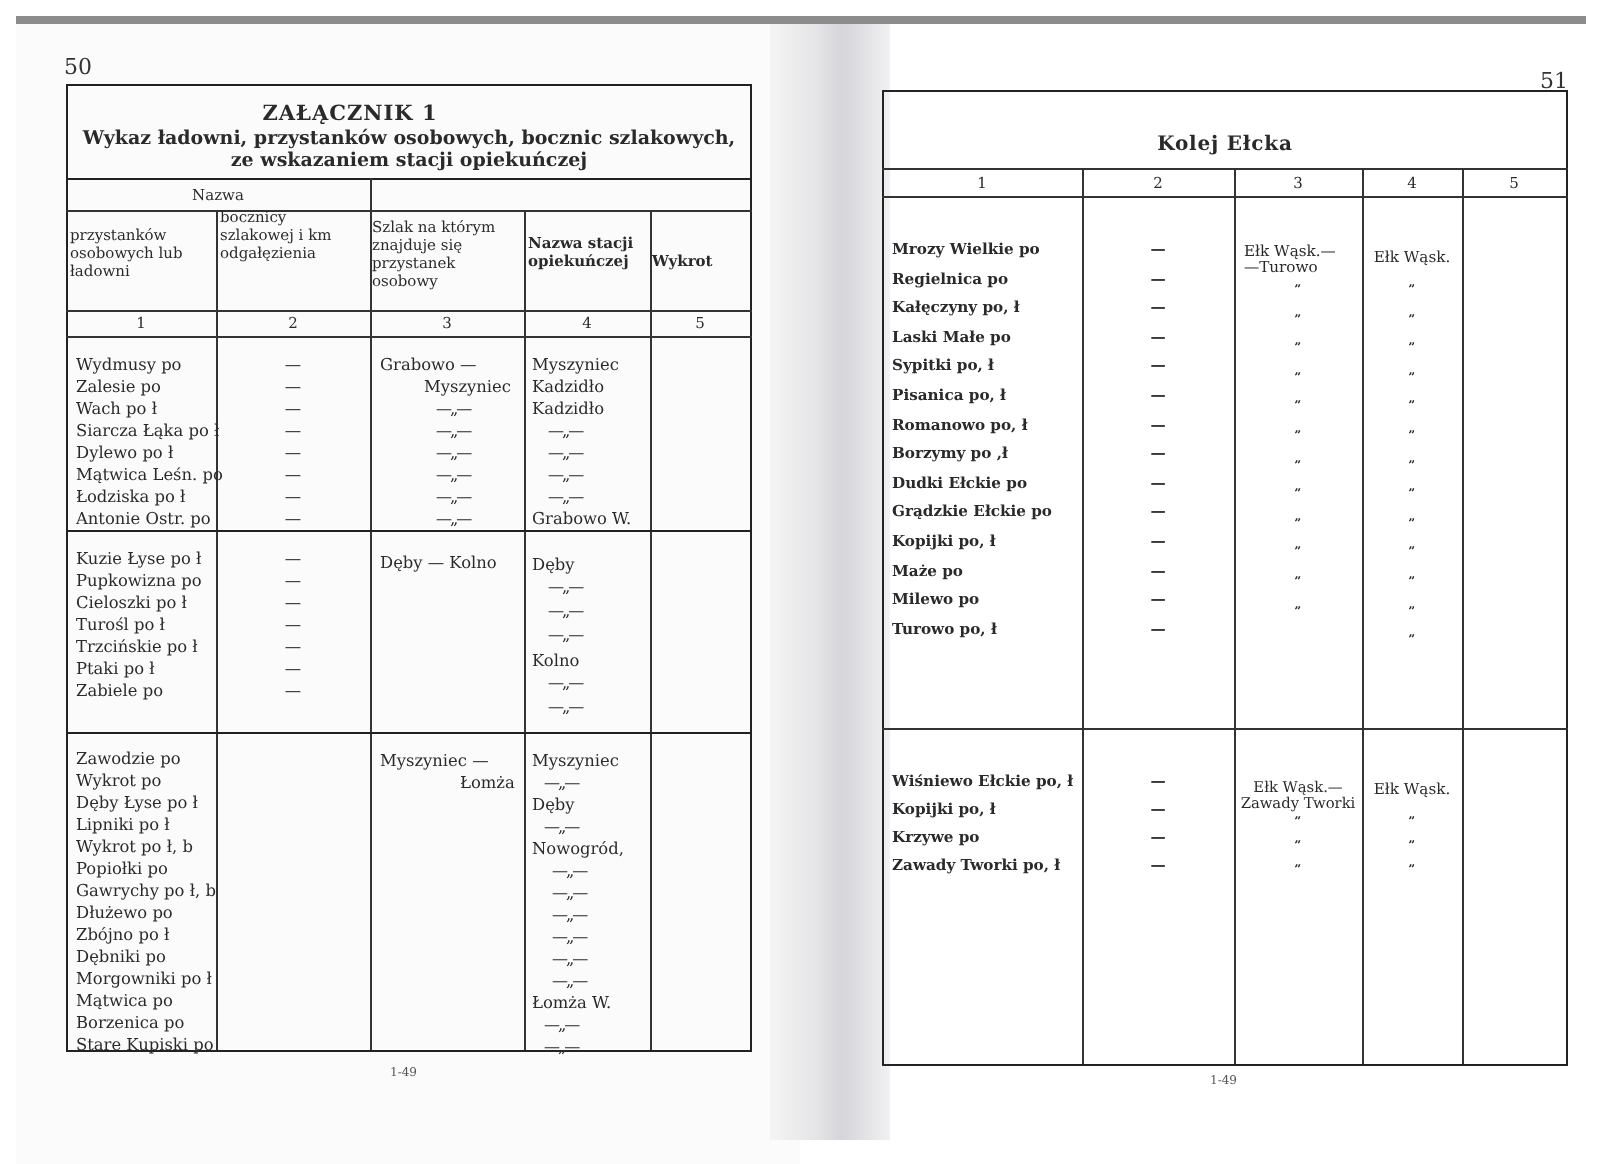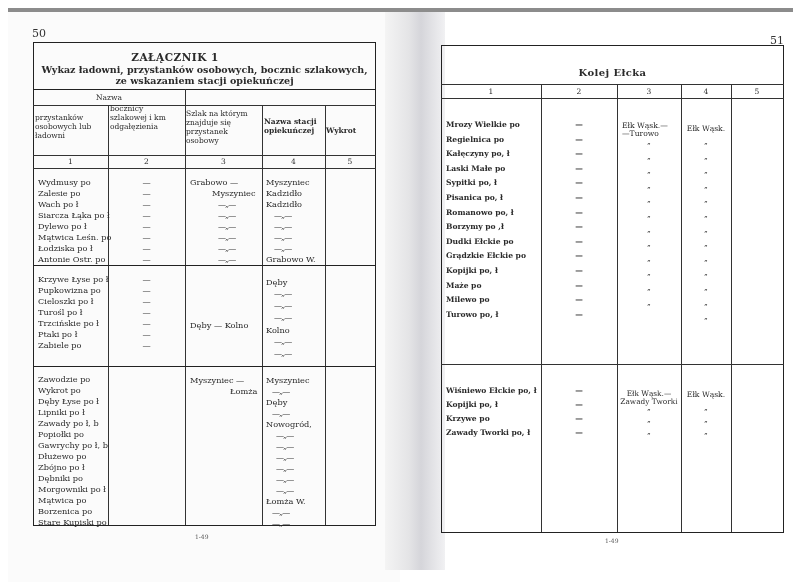--- a/index.html
+++ b/index.html
@@ -114,56 +114,56 @@
   <div>Kadzidło</div>
   <div>Kadzidło</div>
   <div class="ditto" style="padding-left:8px;">—„—</div>
   <div class="ditto" style="padding-left:8px;">—„—</div>
   <div class="ditto" style="padding-left:8px;">—„—</div>
   <div class="ditto" style="padding-left:8px;">—„—</div>
   <div>Grabowo W.</div>
 </div>
 
 <div class="list" style="left:38px;top:274px;">
-  <div>Krzywe Łyse po ł</div>
+  <div>Kuzie Łyse po ł</div>
   <div>Pupkowizna po</div>
   <div>Cieloszki po ł</div>
   <div>Turośl po ł</div>
   <div>Trzcińskie po ł</div>
   <div>Ptaki po ł</div>
   <div>Zabiele po</div>
 </div>
 <div class="list c" style="left:108px;top:274px;width:77px;">
   <div>—</div>
   <div>—</div>
   <div>—</div>
   <div>—</div>
   <div>—</div>
   <div>—</div>
   <div>—</div>
 </div>
-<div class="list" style="left:190px;top:276px;margin-top:44px;">
+<div class="list" style="left:190px;top:276px;">
   <div>Dęby — Kolno</div>
 </div>
 <div class="list" style="left:266px;top:276px;line-height:12px;">
   <div>Dęby</div>
   <div class="ditto" style="padding-left:8px;">—„—</div>
   <div class="ditto" style="padding-left:8px;">—„—</div>
   <div class="ditto" style="padding-left:8px;">—„—</div>
   <div>Kolno</div>
   <div class="ditto" style="padding-left:8px;">—„—</div>
   <div class="ditto" style="padding-left:8px;">—„—</div>
 </div>
 
 <div class="list" style="left:38px;top:374px;">
   <div>Zawodzie po</div>
   <div>Wykrot po</div>
   <div>Dęby Łyse po ł</div>
   <div>Lipniki po ł</div>
-  <div>Zawady po ł, b</div>
+  <div>Wykrot po ł, b</div>
   <div>Popiołki po</div>
   <div>Gawrychy po ł, b</div>
   <div>Dłużewo po</div>
   <div>Zbójno po ł</div>
   <div>Dębniki po</div>
   <div>Morgowniki po ł</div>
   <div>Mątwica po</div>
   <div>Borzenica po</div>
   <div>Stare Kupiski po</div>
 </div>

